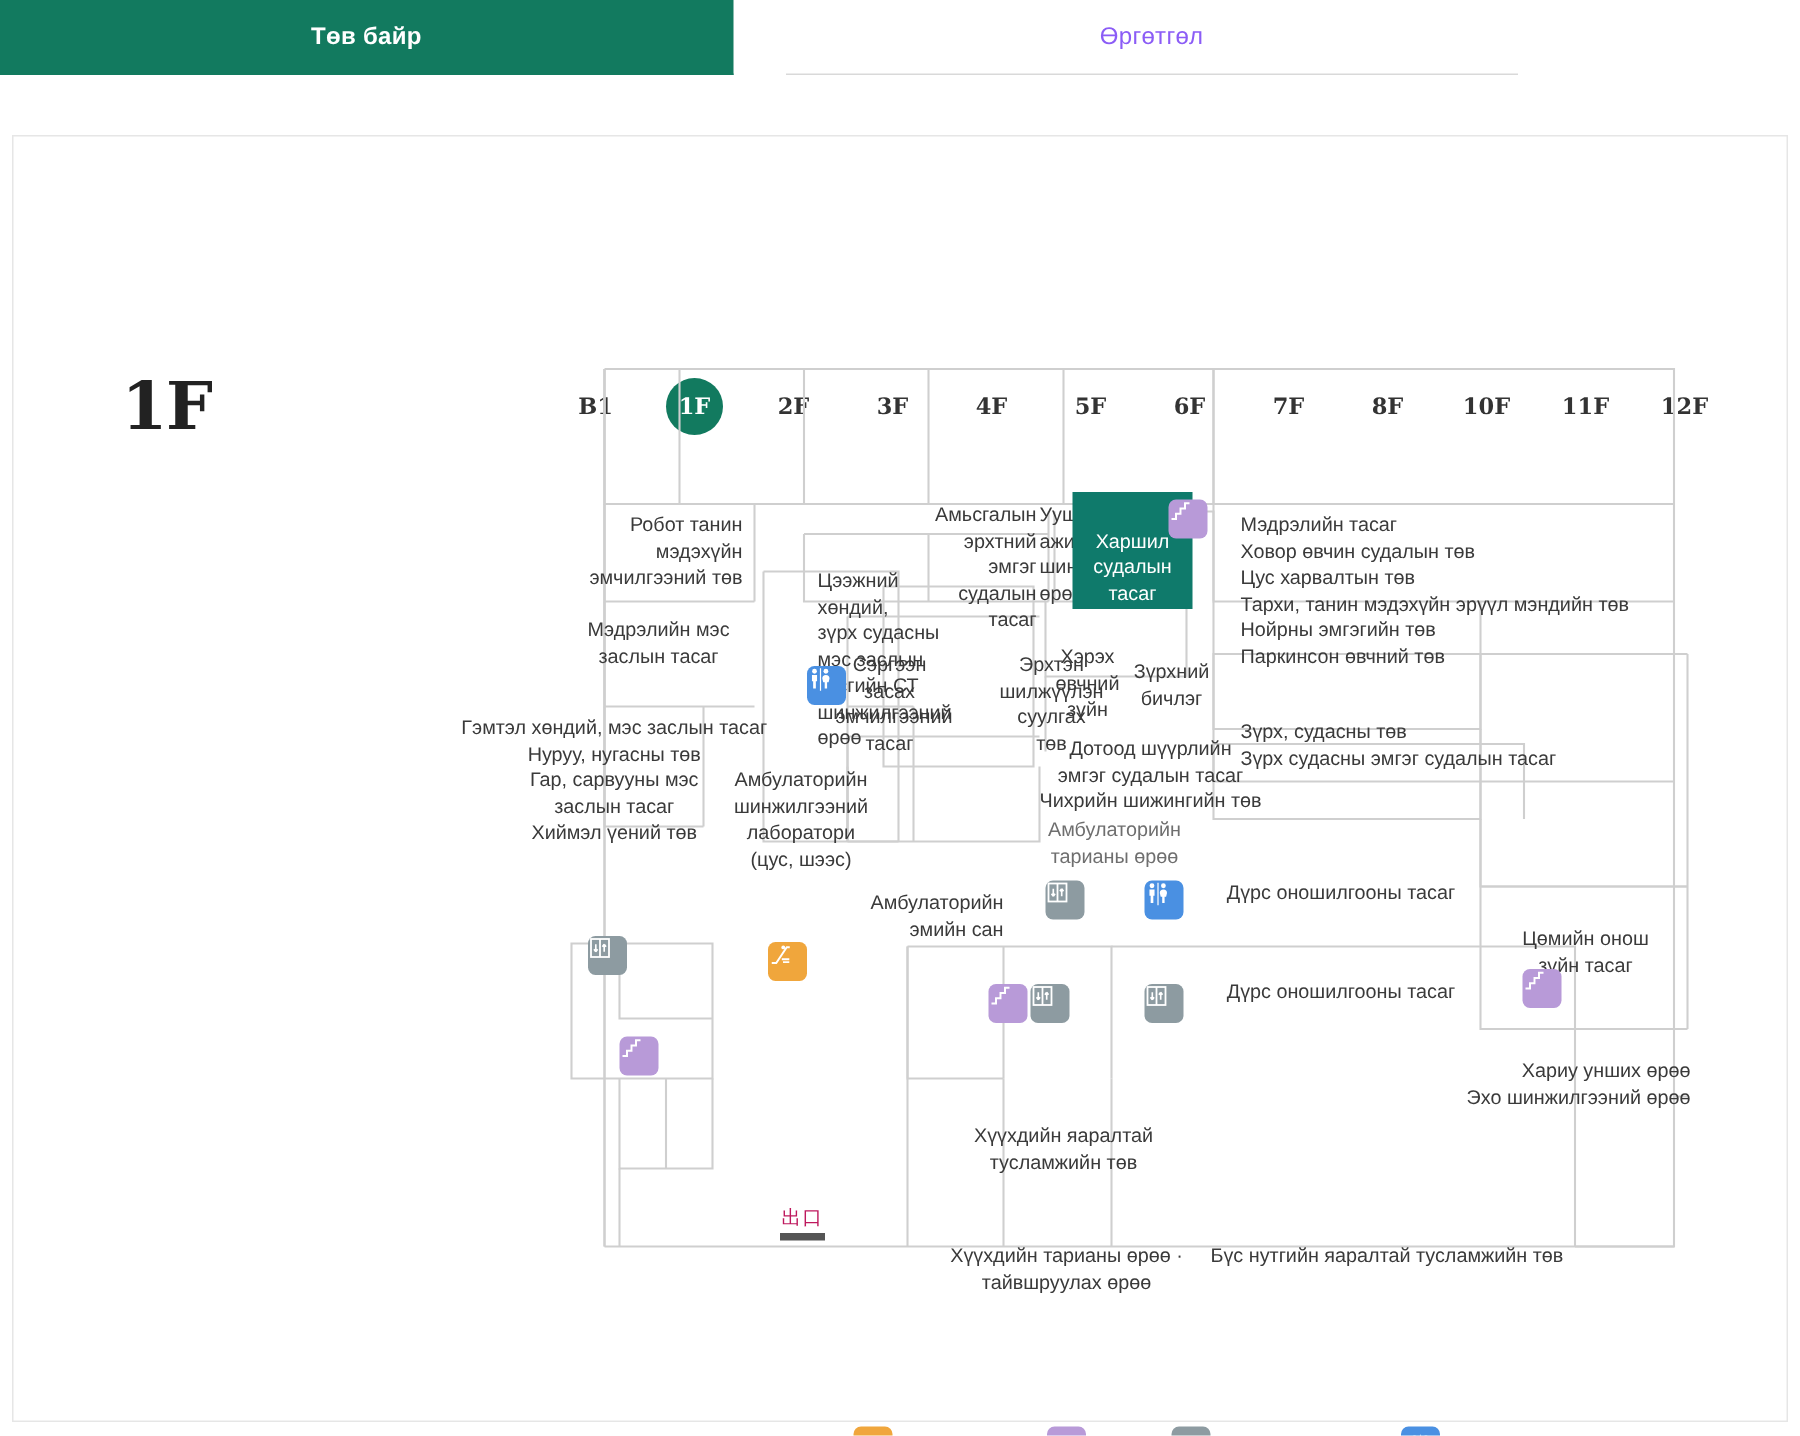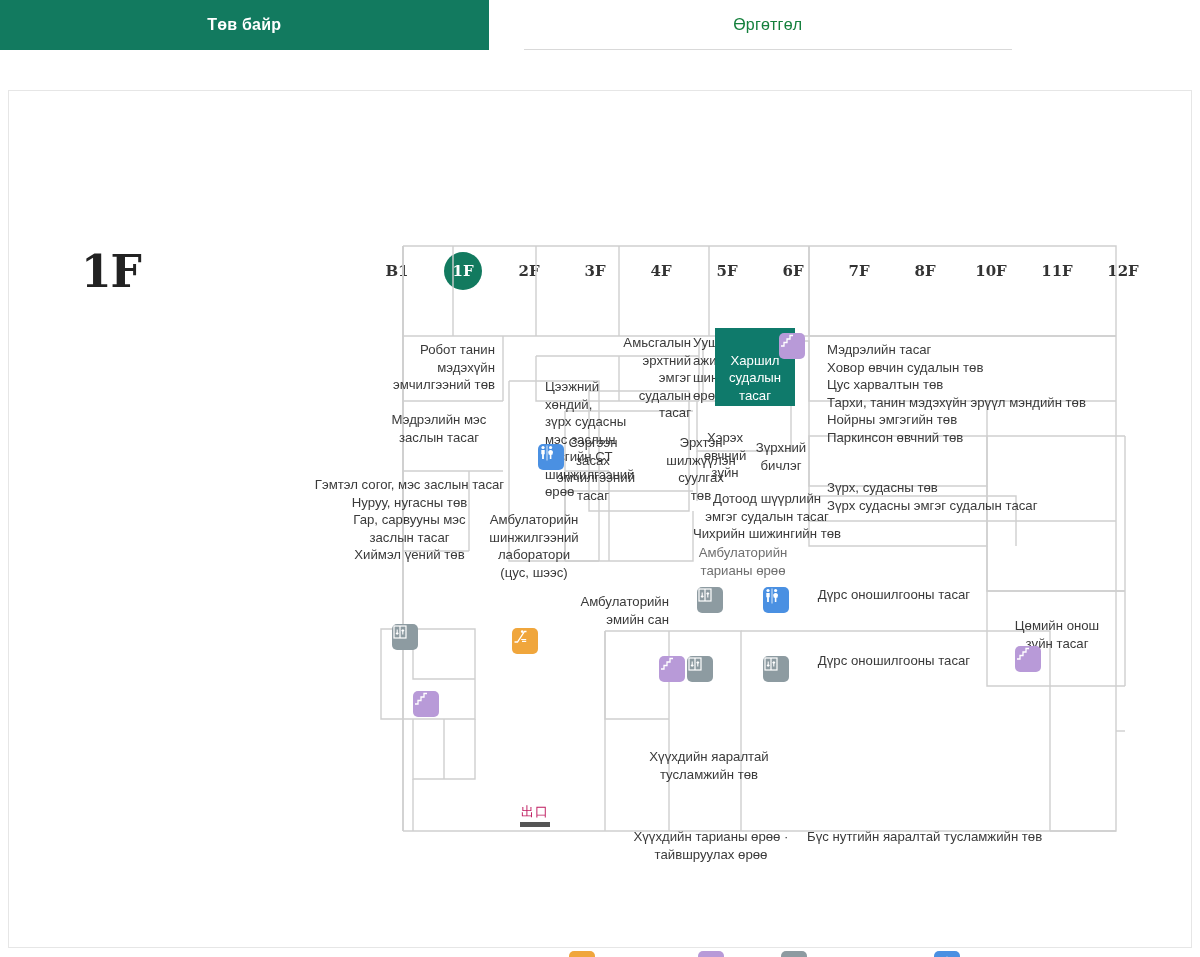--- a/index.html
+++ b/index.html
@@ -14,21 +14,21 @@
   #page { position: relative; width: 1200px; height: 957px; }
 
   
   .tabs { display: flex; width: 1012px; height: 50px; }
   .tab {
     flex: 1; display: flex; align-items: center; justify-content: center;
     font-size: 16px; letter-spacing: .2px; cursor: pointer;
     border-bottom: 1px solid #d9d9d9;
   }
   .tab.active { background: #127a5f; color: #fff; font-weight: 600; border-bottom: 1px solid #127a5f; }
-  .tab.inactive { background: #ffffff; color: #15803d; border-right: 1px solid #e2e2e2; margin-left: 35px; }
+  .tab.inactive { background: #ffffff; color: #8b5cf6; border-right: 1px solid #e2e2e2; margin-left: 35px; }
   .tab.inactive.last { border-right: none; }
 
   
   .card {
     position: absolute; left: 8px; top: 90px; width: 1184px; height: 858px;
     background: #fff; border: 1px solid #e6e6e6;
   }
 
   .floor-big {
     position: absolute; left: 72px; top: 155px;
@@ -268,21 +268,21 @@
       <div class="rlabel c" style="left:652px; top:343px; width:80px;">Эрхтэн
 шилжүүлэн
 суулгах
 төв</div>
       <div class="rlabel c" style="left:686px; top:338px; width:60px;">Хэрэх
 өвчний
 зүйн</div>
       <div class="rlabel c" style="left:740px; top:348px; width:64px;">Зүрхний
 бичлэг</div>
 
-      <div class="rlabel c" style="left:283px; top:385px; width:235px;">Гэмтэл согог, мэс заслын тасаг
+      <div class="rlabel c" style="left:283px; top:385px; width:235px;">Гэмтэл хөндий, мэс заслын тасаг
 Нуруу, нугасны төв
 Гар, сарвууны мэс
 заслын тасаг
 Хиймэл үений төв</div>
 
       <div class="rlabel c" style="left:466px; top:420px; width:118px;">Амбулаторийн
 шинжилгээний
 лаборатори
 (цус, шээс)</div>
       <div class="rlabel r" style="left:542px; top:502px; width:118px;">Амбулаторийн
@@ -300,20 +300,22 @@
 Тархи, танин мэдэхүйн эрүүл мэндийн төв
 Нойрны эмгэгийн төв
 Паркинсон өвчний төв</div>
       <div class="rlabel l" style="left:818px; top:388px; width:330px;">Зүрх, судасны төв
 Зүрх судасны эмгэг судалын тасаг</div>
 
       <div class="rlabel c" style="left:795px; top:495px; width:180px;">Дүрс оношилгооны тасаг</div>
       <div class="rlabel c" style="left:795px; top:561px; width:180px;">Дүрс оношилгооны тасаг</div>
       <div class="rlabel c" style="left:982px; top:495px; width:132px;margin-top:31px;">Цөмийн онош
 зүйн тасаг</div>
+      <div class="rlabel r" style="left:900px; top:614px; width:218px;">Хариу унших өрөө
+Эхо шинжилгээний өрөө</div>
 
       <div class="rlabel c" style="left:604px; top:737px; width:196px;">Хүүхдийн тарианы өрөө ·
 тайвшруулах өрөө</div>
       <div class="rlabel c" style="left:612px; top:657px; width:176px;">Хүүхдийн яаралтай
 тусламжийн төв</div>
       <div class="rlabel l" style="left:798px; top:737px; width:300px;">Бүс нутгийн яаралтай тусламжийн төв</div>
 
       <div class="hl" style="left:706px; top:237px; width:80px; height:78px;">
         <span>Харшил
 судалын

